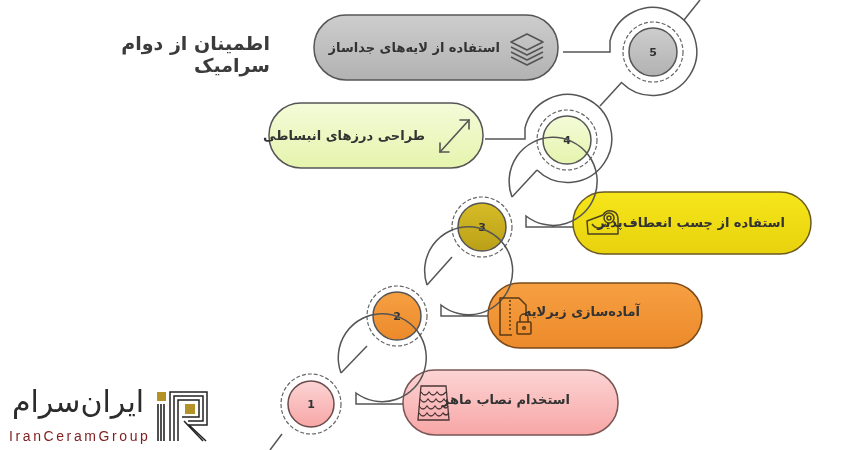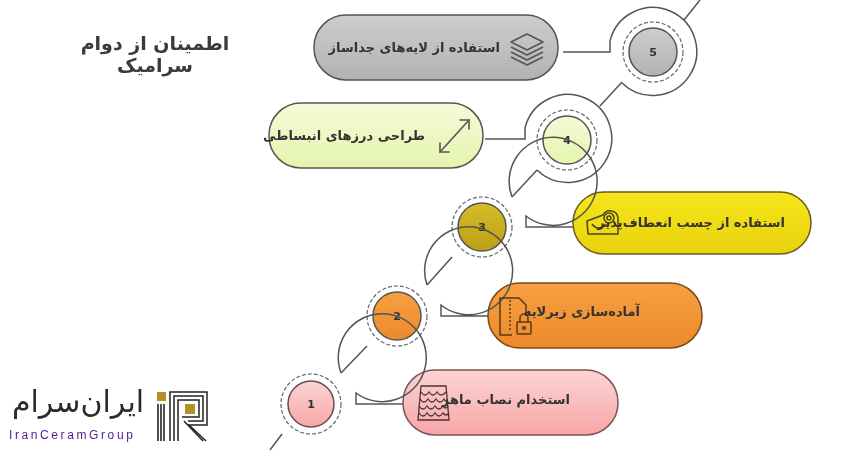--- a/index.html
+++ b/index.html
@@ -1,27 +1,27 @@
 <!DOCTYPE html>
 <html><head>
 <meta charset="utf-8">
 <style>
   html, body { margin: 0; padding: 0; background: #ffffff; }
   body { width: 850px; height: 450px; position: relative; overflow: hidden;
          font-family: "DejaVu Sans", sans-serif; }
-  .title { position: absolute; left: 40px; top: 32px; width: 230px; text-align: center;
+  .title { position: absolute; left: 40px; top: 32px; width: 230px; 
            direction: rtl; font-size: 19px; font-weight: bold; color: #3b3b3b; }
   svg.diagram { position: absolute; left: 0; top: 0; }
   .pill-text { font-family: "DejaVu Sans", sans-serif; font-size: 13px; font-weight: bold;
                fill: #333333; direction: rtl; }
   .num { font-family: "DejaVu Sans", sans-serif; font-size: 11px; font-weight: bold; fill: #333; }
   .logo-fa { position: absolute; left: 8px; top: 384px; width: 140px; text-align: center;
              direction: rtl; font-size: 30px; font-weight: normal; color: #2b2b2b; letter-spacing: 1px; }
   .logo-en { position: absolute; left: 9px; top: 428px; width: 140px;
-             font-family: "Liberation Sans", sans-serif; font-size: 12px; color: #4c1d95;
+             font-family: "Liberation Sans", sans-serif; font-size: 14px; color: #7f1d1d;
              letter-spacing: 2.6px; }
 </style>
 </head>
 <body>
 
 <div class="title">اطمینان از دوام سرامیک</div>
 
 <svg class="diagram" width="850" height="450" viewBox="0 0 850 450">
   <defs>
     <linearGradient id="gGray" x1="0" y1="0" x2="0" y2="1">

